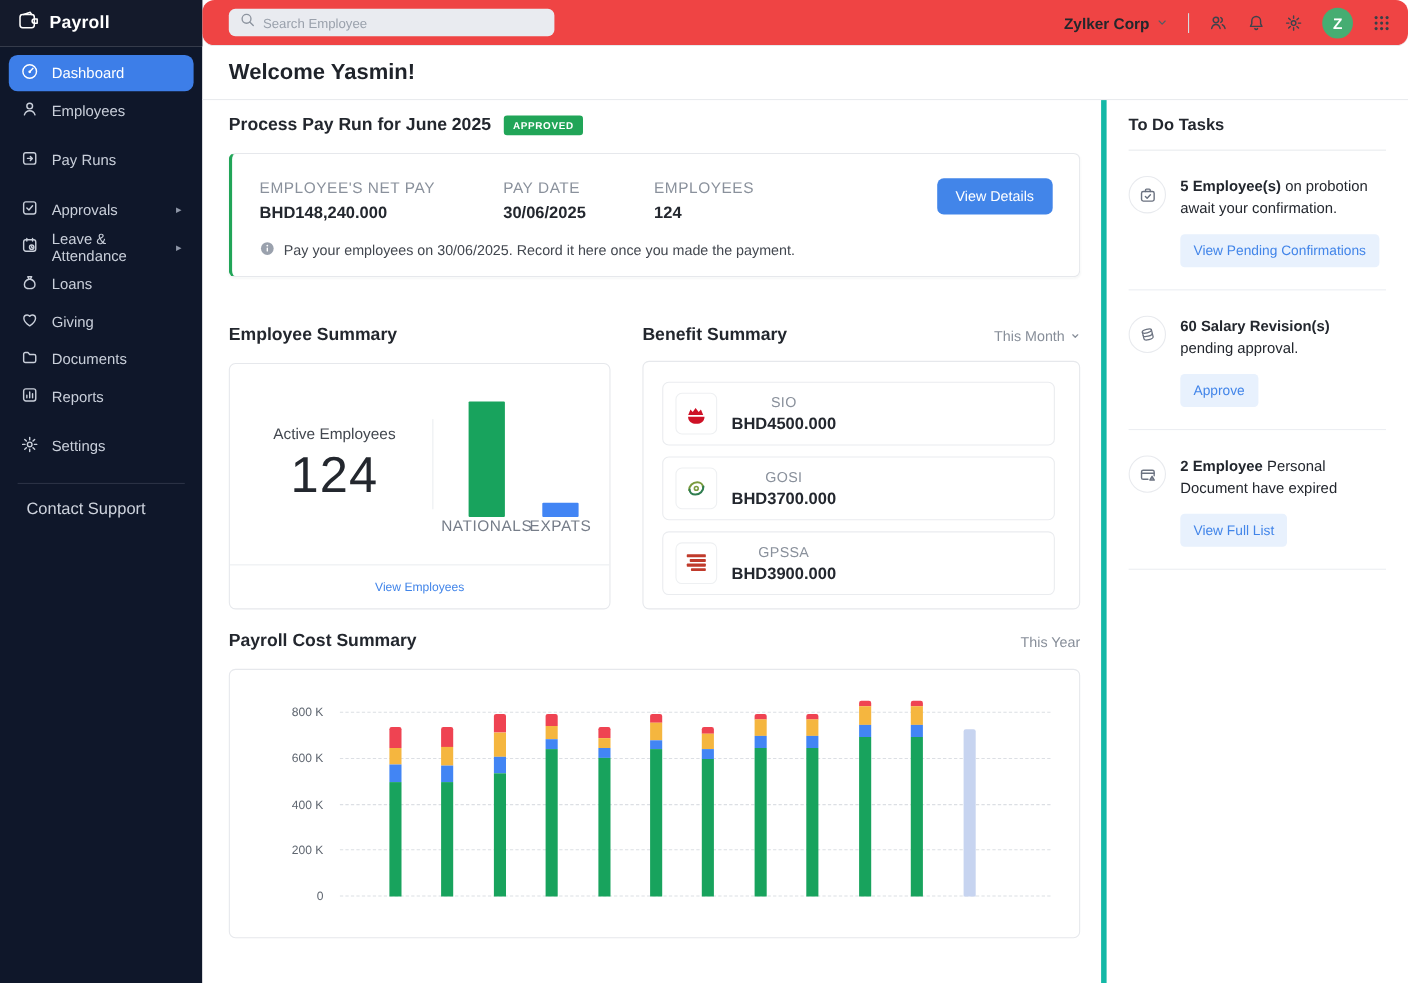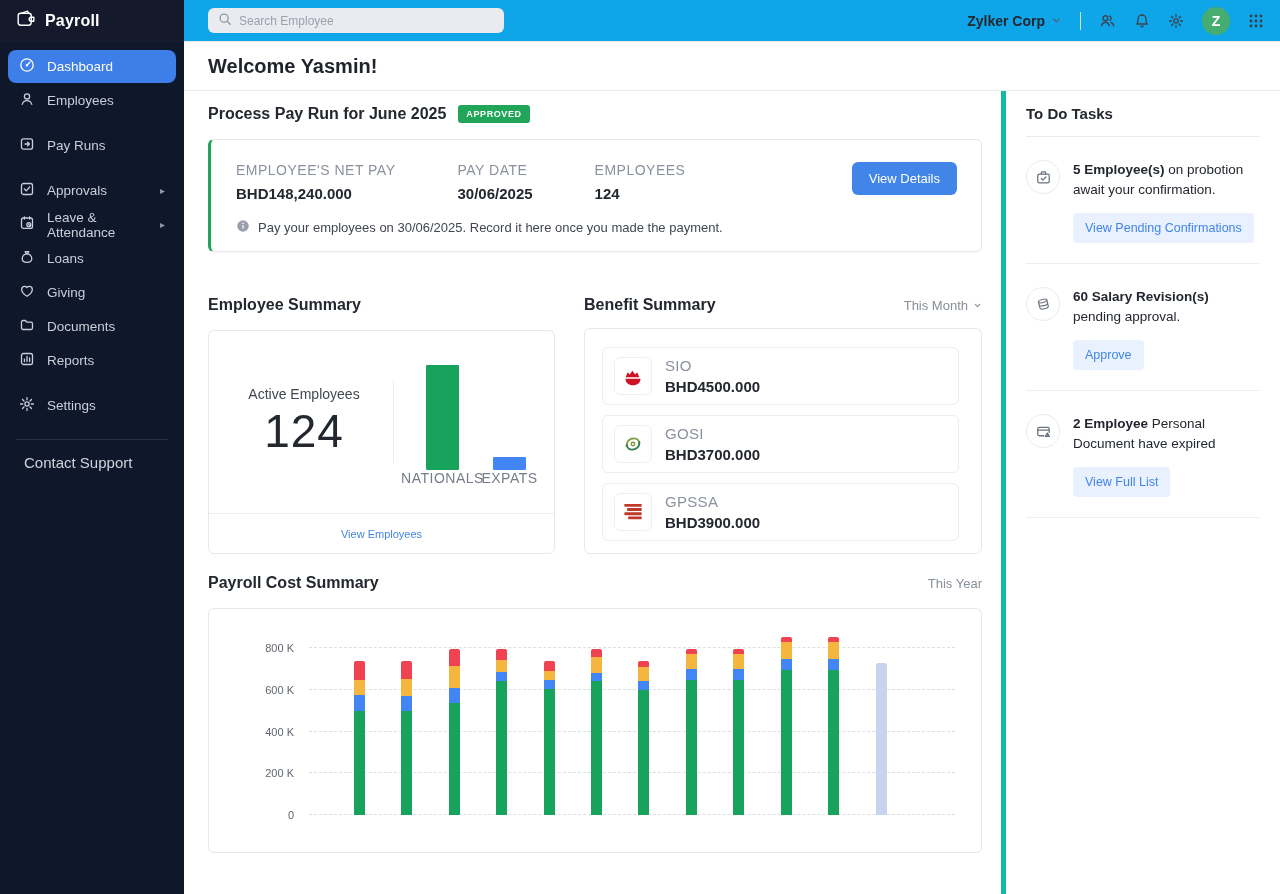--- a/index.html
+++ b/index.html
@@ -4,21 +4,21 @@
 <style>
   * { margin:0; padding:0; box-sizing:border-box; }
   html,body { width:1280px; height:894px; overflow:hidden; }
   body { font-family:"Liberation Sans", sans-serif; background:#fff; color:#23272e; position:relative; }
 
   
   .topbar { position:absolute; top:0; left:0; right:0; height:42px; display:flex; z-index:5; }
   .logo-area { width:184px; background:#141a2b; color:#fff; display:flex; align-items:center; padding-left:16px; gap:9px; flex:none; }
   .logo-area svg { flex:none; }
   .logo-text { font-size:16px; font-weight:700; letter-spacing:.2px; }
-  .topbar-main { flex:1; background:#0ea5e9; border-bottom:1px solid #e7e9ec; display:flex; align-items:center; }
+  .topbar-main { flex:1; background:#ef4444; border-bottom:1px solid #e7e9ec; display:flex; align-items:center;border-radius:11px; }
   .searchbox { margin-left:24px; width:296px; height:25px; background:#e9ebf0; border-radius:6px; display:flex; align-items:center; gap:7px; padding:0 10px; color:#98a0ac; }
   .searchbox input { border:none; outline:none; background:transparent; font-size:12px; color:#4a505a; width:100%; font-family:inherit; }
   .searchbox input::placeholder { color:#9aa1ac; }
   .topbar-right { margin-left:auto; display:flex; align-items:center; gap:18px; padding-right:16px; }
   .org-switch { display:flex; align-items:center; gap:6px; font-size:14px; font-weight:600; color:#23272c; cursor:pointer; }
   .org-switch svg { color:#555b64; }
   .tb-divider { width:1px; height:18px; background:#d7dade; }
   .tb-icon { color:#3d434c; display:flex; cursor:pointer; }
   .avatar { width:28px; height:28px; border-radius:50%; background:#46ad72; color:#fff; font-size:14px; font-weight:700; display:flex; align-items:center; justify-content:center; cursor:pointer; }
 
@@ -66,21 +66,21 @@
   .emp-vdiv { width:1px; height:82px; background:#eceef1; margin:0 14px; }
   .emp-bars { flex:1; display:flex; align-items:flex-end; justify-content:center; gap:34px; height:140px; padding-bottom:22px; }
   .emp-bar-wrap { display:flex; flex-direction:column; align-items:center; justify-content:flex-end; height:100%; position:relative; }
   .emp-bar { width:33px; border-radius:1px; }
   .emp-bar-label { position:absolute; bottom:-16px; font-size:14px; color:#767d89; letter-spacing:.5px; white-space:nowrap; }
   .emp-footer { border-top:1px solid #eceef1; height:40px; display:flex; align-items:center; justify-content:center; }
   .emp-footer a { color:#4285e9; font-size:11px; text-decoration:none; cursor:pointer; }
   .ben-card { margin-top:13px; height:226px; padding:18px 22px 0 17px; }
   .ben-item { border:1px solid #eaecef; border-radius:6px; height:58px; margin-bottom:10px; display:flex; align-items:center; padding:0 12px 0 11px; gap:13px; }
   .ben-logo { width:38px; height:38px; border:1px solid #eef0f2; border-radius:6px; display:flex; align-items:center; justify-content:center; background:#fff; flex:none; }
-  .ben-name { font-size:15px; color:#8a919c; letter-spacing:.3px; }
+  .ben-name { font-size:13px; color:#8a919c; letter-spacing:.3px;text-align:center; }
   .ben-amount { font-size:15px; font-weight:700; color:#23272e; margin-top:4px; }
 
   
   .payroll-section { margin-top:19px; }
   .chart-card { margin-top:15px; height:245px; position:relative; }
   .grid-line { position:absolute; left:100px; right:26px; height:0; border-top:1px dashed #dcdfe4; }
   .ytick { position:absolute; width:70px; left:15px; text-align:right; font-size:11px; color:#5f6670; height:14px; line-height:14px; }
   .bars-layer { position:absolute; left:100px; right:26px; bottom:37px; top:18px; }
   .cbar { position:absolute; bottom:0; width:11px; display:flex; flex-direction:column-reverse; }
   .cbar div { width:100%; }

